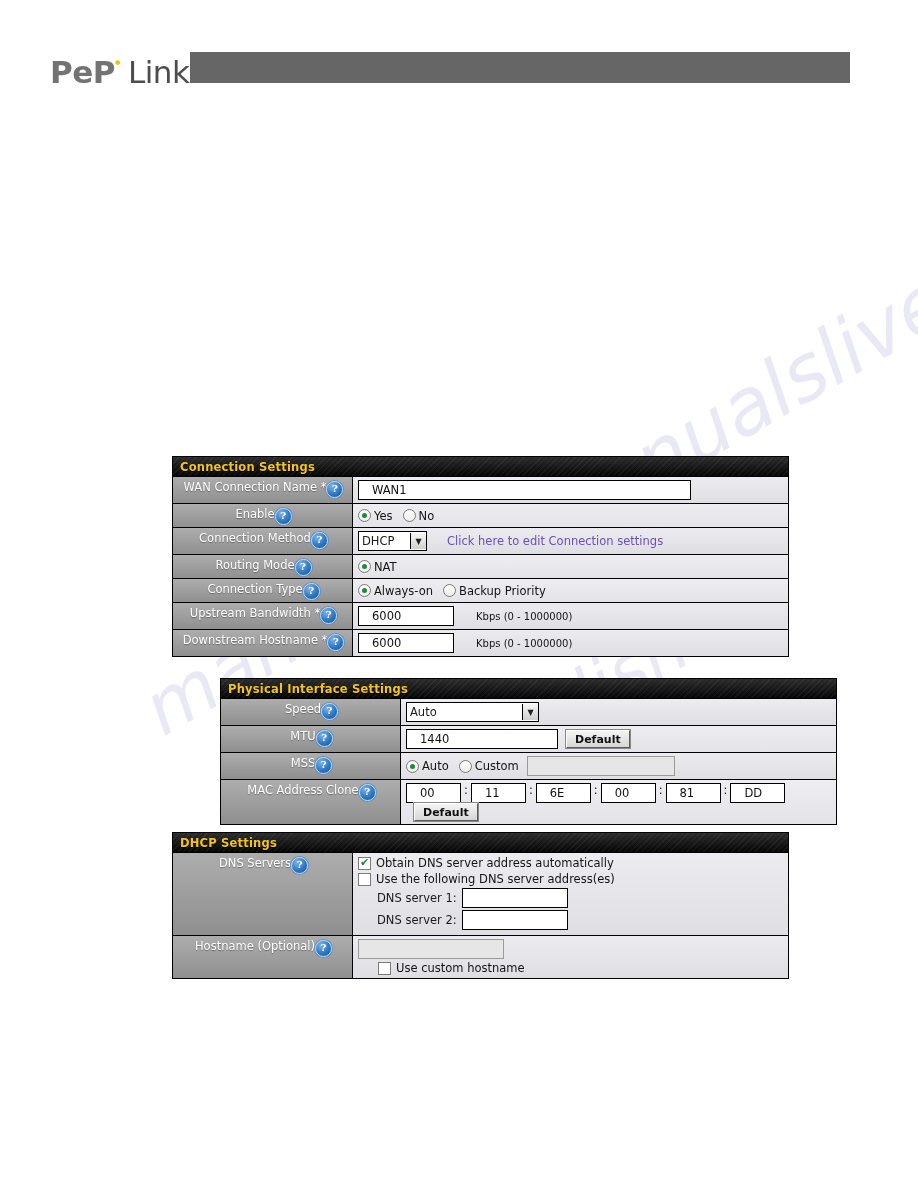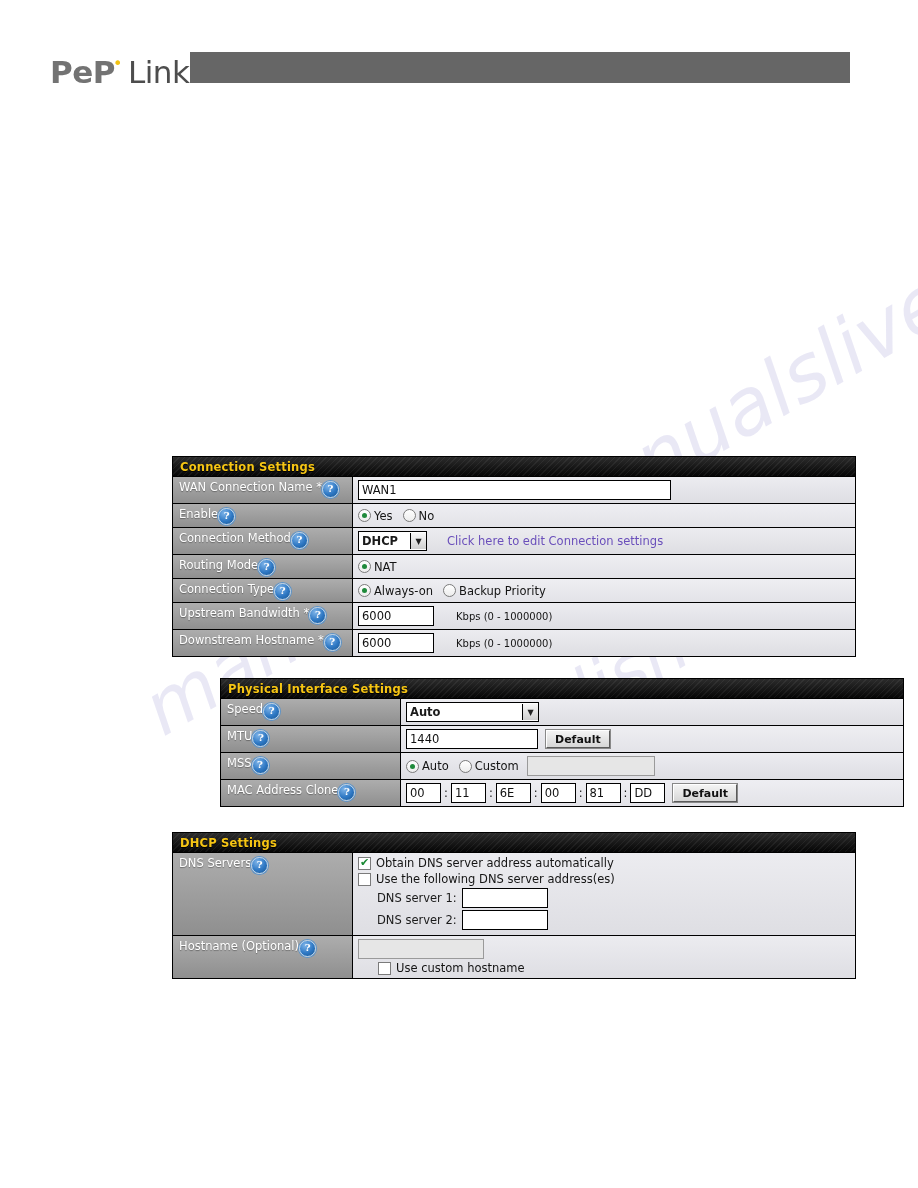--- a/index.html
+++ b/index.html
@@ -87,21 +87,21 @@
     top: 52px;
     width: 660px;
     height: 31px;
     background: #666666;
     z-index: 9;
   }
 
   
   .panel {
     position: absolute;
-    width: 684px;
+    width: 617px;
     left: 172px;
     border: 1px solid #000;
     border-top: none;
     background: #fff;
     z-index: 8;
     box-sizing: border-box;
   }
   #panel-connection { top: 456px; }
   #panel-physical   { top: 678px; margin-left: 48px; }
   #panel-dhcp       { top: 832px; }
@@ -141,21 +141,21 @@
   .row:last-child { border-bottom: none; }
 
   .cell-label {
     width: 180px;
     min-width: 180px;
     box-sizing: border-box;
     background: linear-gradient(#adadad, #8f8f8f);
     border-right: 1px solid #000;
     display: flex;
     align-items: flex-start;
-    justify-content: flex-start;
+    justify-content: center;
     padding: 3px 4px 2px 6px;
     position: relative;
   }
   .cell-label-text {
     color: #ffffff;
     font-size: 11.5px;
     line-height: 15px;
     text-shadow: 0 1px 1px rgba(0,0,0,0.35);
     white-space: nowrap;
   }
@@ -191,21 +191,21 @@
     font-family: "DejaVu Serif", serif;
   }
 
   
   .txt {
     border: 1px solid #000;
     background: #ffffff;
     font-family: "DejaVu Sans", "Liberation Sans", sans-serif;
     font-size: 11.5px;
     color: #111;
-    padding: 1px 3px;
+    padding: 1px 13px;
     height: 16px;
     line-height: 14px;
     box-sizing: content-box;
     outline: none;
   }
   .txt.wide  { width: 305px; }
   .txt.num   { width: 68px; }
   .txt.mtu   { width: 124px; }
   .txt.mss   { width: 120px; background:#e6e6e6; border:1px solid #9a9a9a;}
   .txt.mac   { width: 27px; }
@@ -215,21 +215,21 @@
   .sel {
     display: inline-flex;
     align-items: center;
     border: 1px solid #000;
     background: #ffffff;
     height: 16px;
     padding: 1px 0 1px 3px;
     font-size: 11.5px;
     box-sizing: content-box;
   }
-  .sel .sel-label { white-space: nowrap; font-weight: bold; }
+  .sel .sel-label { white-space: nowrap; }
   .sel.dhcp .sel-label { width: 44px; }
   .sel.speed { width: 128px; }
   .sel.speed .sel-label { flex: 1; }
   .sel-arrow {
     width: 15px; height: 16px;
     margin-left: 4px;
     border-left: 1px solid #000;
     background: linear-gradient(#f7f7f7, #cfcfcf);
     display: flex; align-items: center; justify-content: center;
     font-size: 8px; color: #222;
@@ -316,21 +316,21 @@
     display: flex;
     align-items: center;
     padding-left: 19px;
     margin-bottom: 2px;
   }
   .dns-row-label {
     font-size: 11.5px;
     margin-right: 5px;
     white-space: nowrap;
   }
-  .mac-group { display: flex; align-items: center; }
+  .mac-group { display: flex; align-items: flex-start; }
 </style>
 </head>
 <body>
 
 <div class="watermark">
   <div class="wm-text wm-a">anualslive.com</div>
   <div class="wm-text wm-b">manualslive</div>
   <div class="wm-text wm-c">published</div>
 </div>
 

